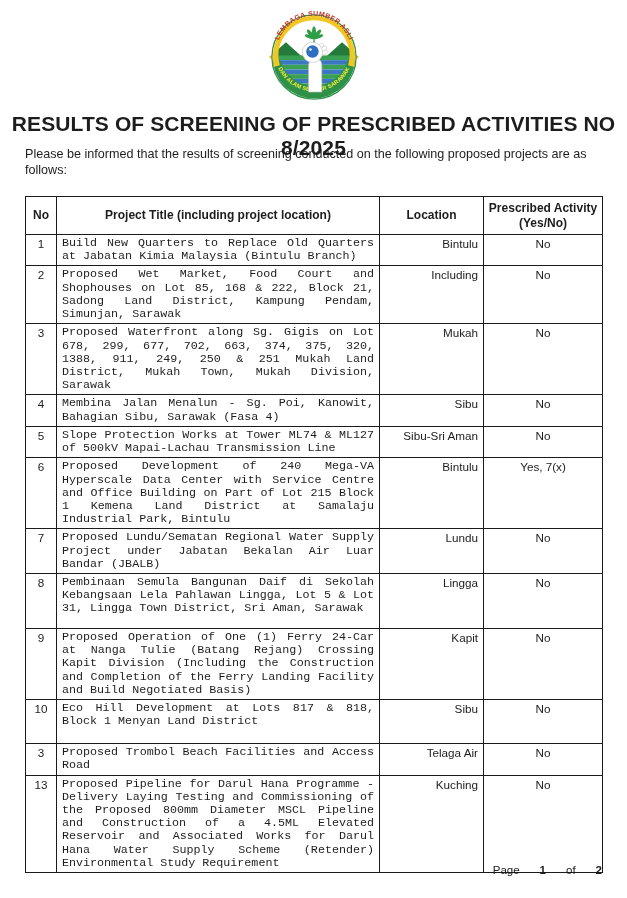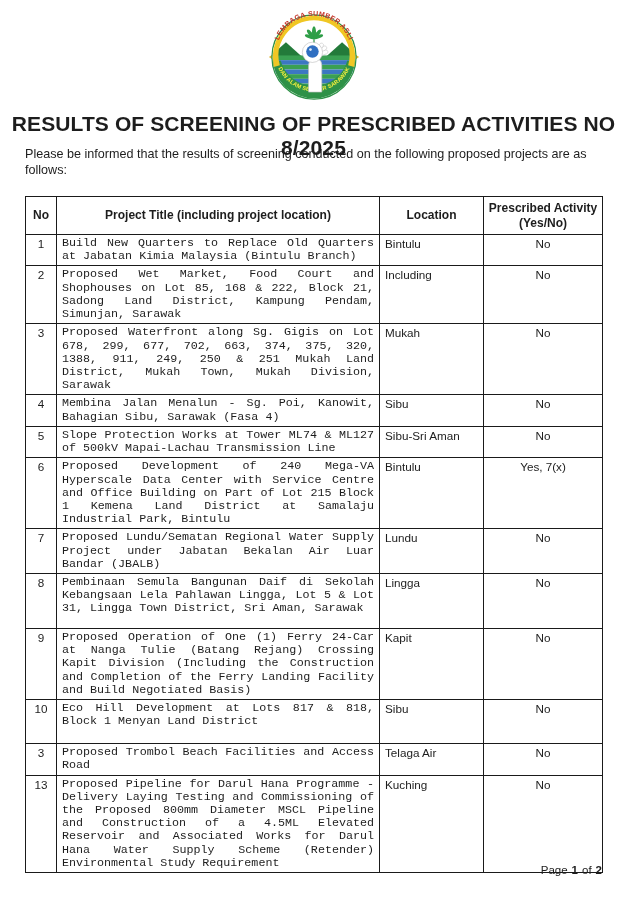--- a/index.html
+++ b/index.html
@@ -37,21 +37,21 @@
     vertical-align:top;
     overflow:hidden;
   }
   table.results th{
     font-weight:bold;text-align:center;vertical-align:middle;
     font-size:12px;line-height:1.2;padding:4px 3px;
   }
   thead tr{height:38px;}
   td.c-no{text-align:center;padding-left:1px;padding-right:1px;}
   td.c-title{text-align:justify;padding-left:7px;padding-right:6px;font-family:Liberation Mono, monospace;}
-  td.c-loc{text-align:left;}
+  td.c-loc{text-align:right;}
   td.c-pa{text-align:center;}
 
   
   tbody tr:nth-child(1){height:27px}
   tbody tr:nth-child(2){height:41px}
   tbody tr:nth-child(3){height:45px}
   tbody tr:nth-child(4){height:28px}
   tbody tr:nth-child(5){height:27px}
   tbody tr:nth-child(6){height:57px}
   tbody tr:nth-child(7){height:44px}
@@ -59,21 +59,21 @@
   tbody tr:nth-child(9){height:71px}
   tbody tr:nth-child(10){height:44px}
   tbody tr:nth-child(11){height:27px}
   tbody tr:nth-child(12){height:27px}
   tbody tr:nth-child(13){height:101px}
   tbody tr:nth-child(14){height:29px}
 
   
   .footer{
     position:absolute;top:864px;right:25px;
-    display:flex;gap:4px;font-size:11.5px;align-items:baseline;
+    display:flex;gap:20px;font-size:11.5px;align-items:baseline;
   }
   .footer .num{font-weight:bold;}
 </style>
 </head>
 <body>
 
 <div class="page">
 
   <div class="logo-wrap">
     <svg width="96" height="92" viewBox="0 0 120 118">

